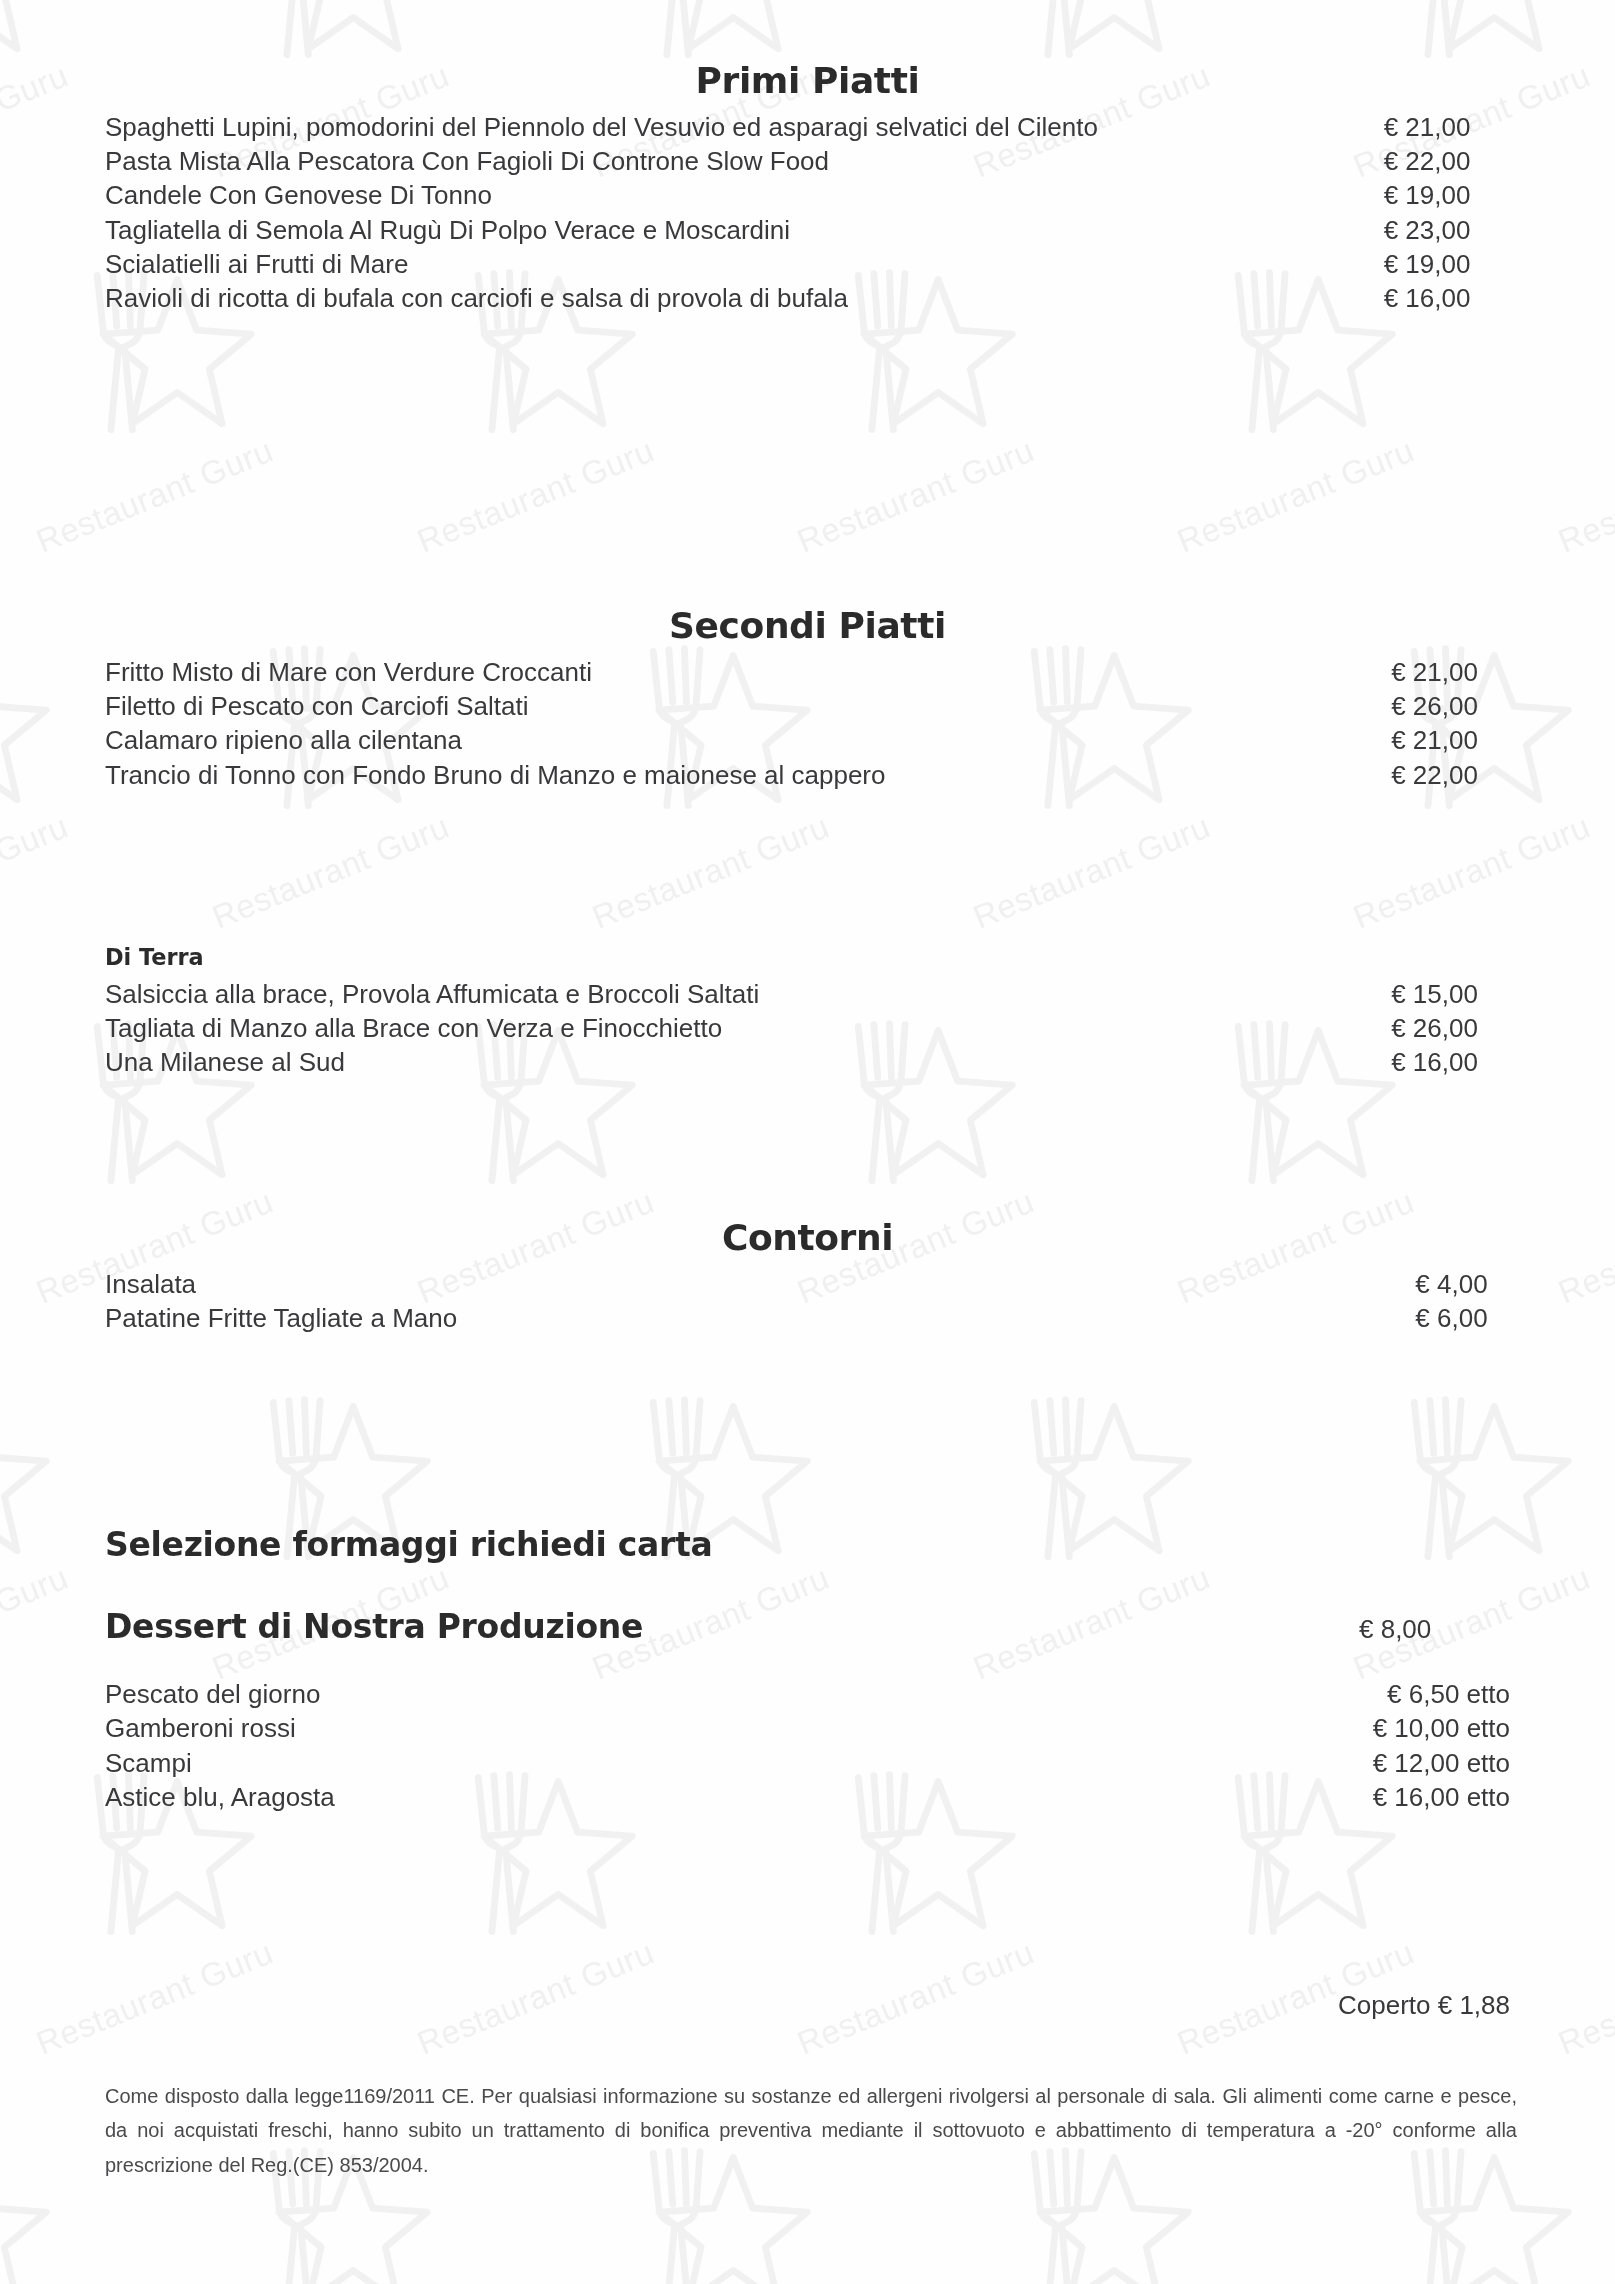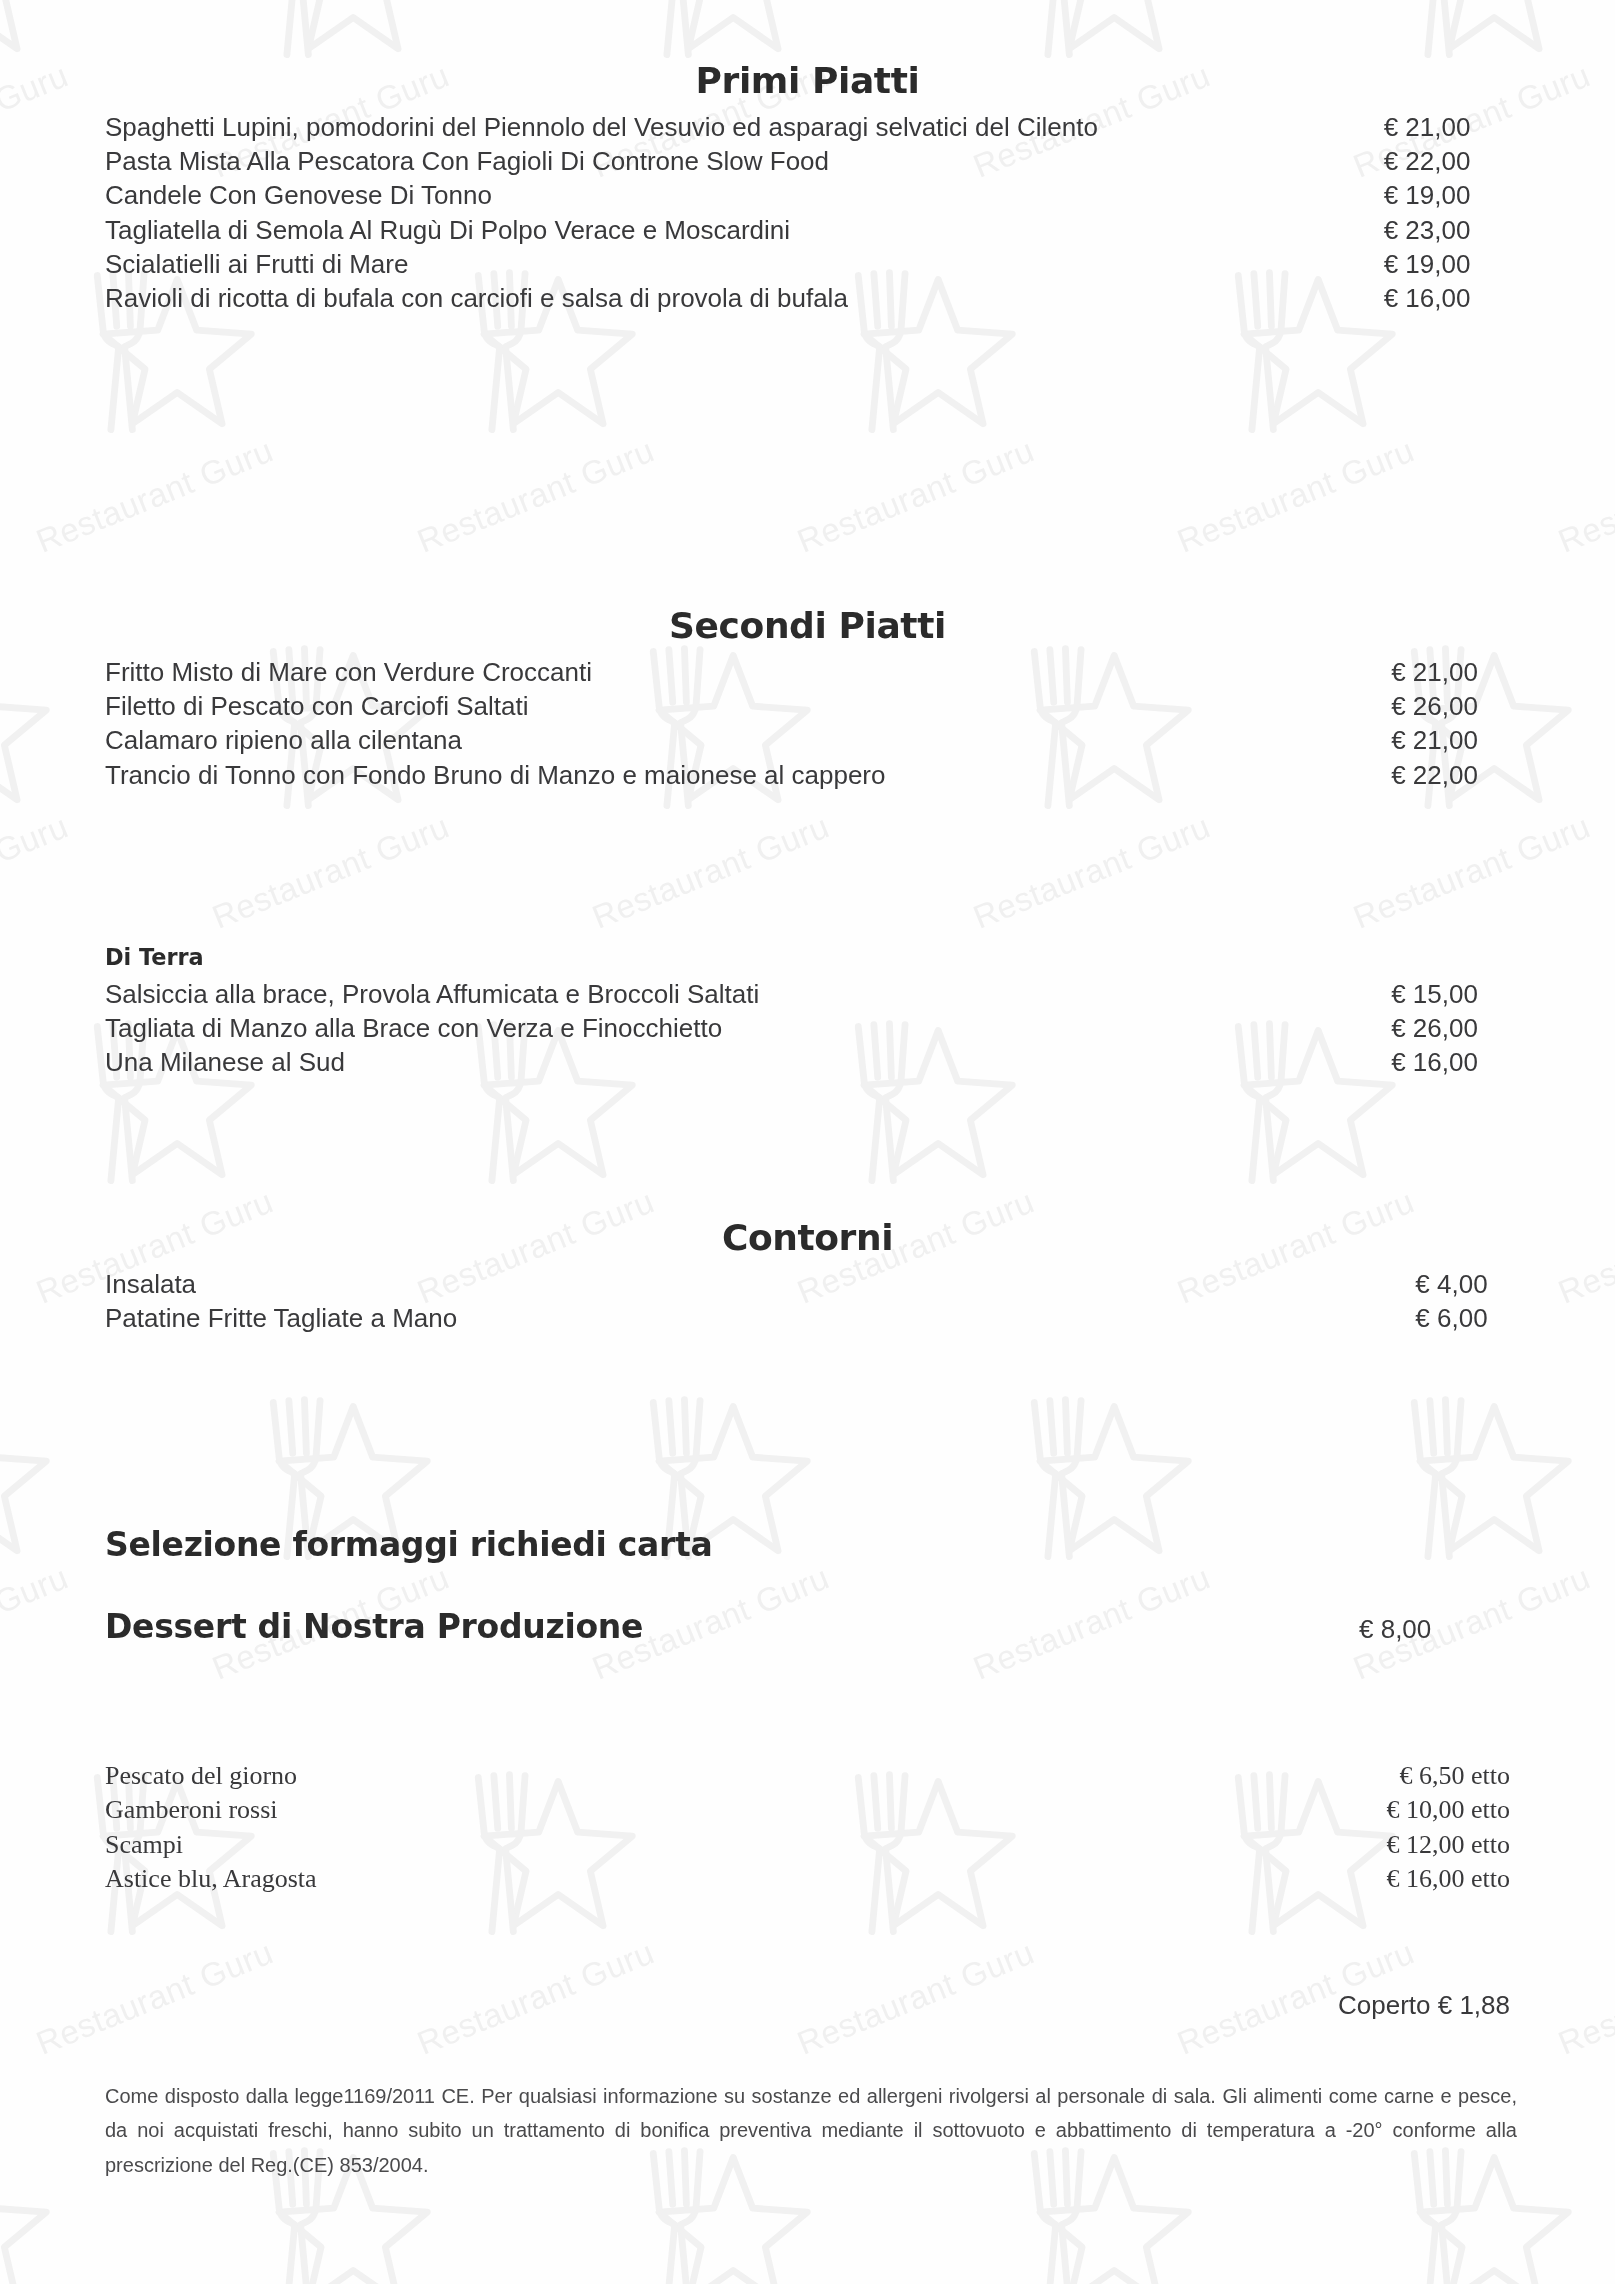--- a/index.html
+++ b/index.html
@@ -711,21 +711,21 @@
     </div>
 
     <div class="section" style="top:1607px;">
       <div class="titled-row">
         <h2 class="plain-title">Dessert di Nostra Produzione</h2>
         <span class="dish-spacer"></span>
         <span class="dish-price">€ 8,00</span>
       </div>
     </div>
 
-    <div class="section price-col-d" style="top:1759px;font-family:Liberation Serif, serif;">
+    <div class="section price-col-d" style="top:1677px;">
       <div>
         <div class="dish-row">
           <span class="dish-name">Pescato del giorno</span>
           <span class="dish-spacer"></span>
           <span class="dish-price">€ 6,50 etto</span>
         </div>
         <div class="dish-row">
           <span class="dish-name">Gamberoni rossi</span>
           <span class="dish-spacer"></span>
           <span class="dish-price">€ 10,00 etto</span>

